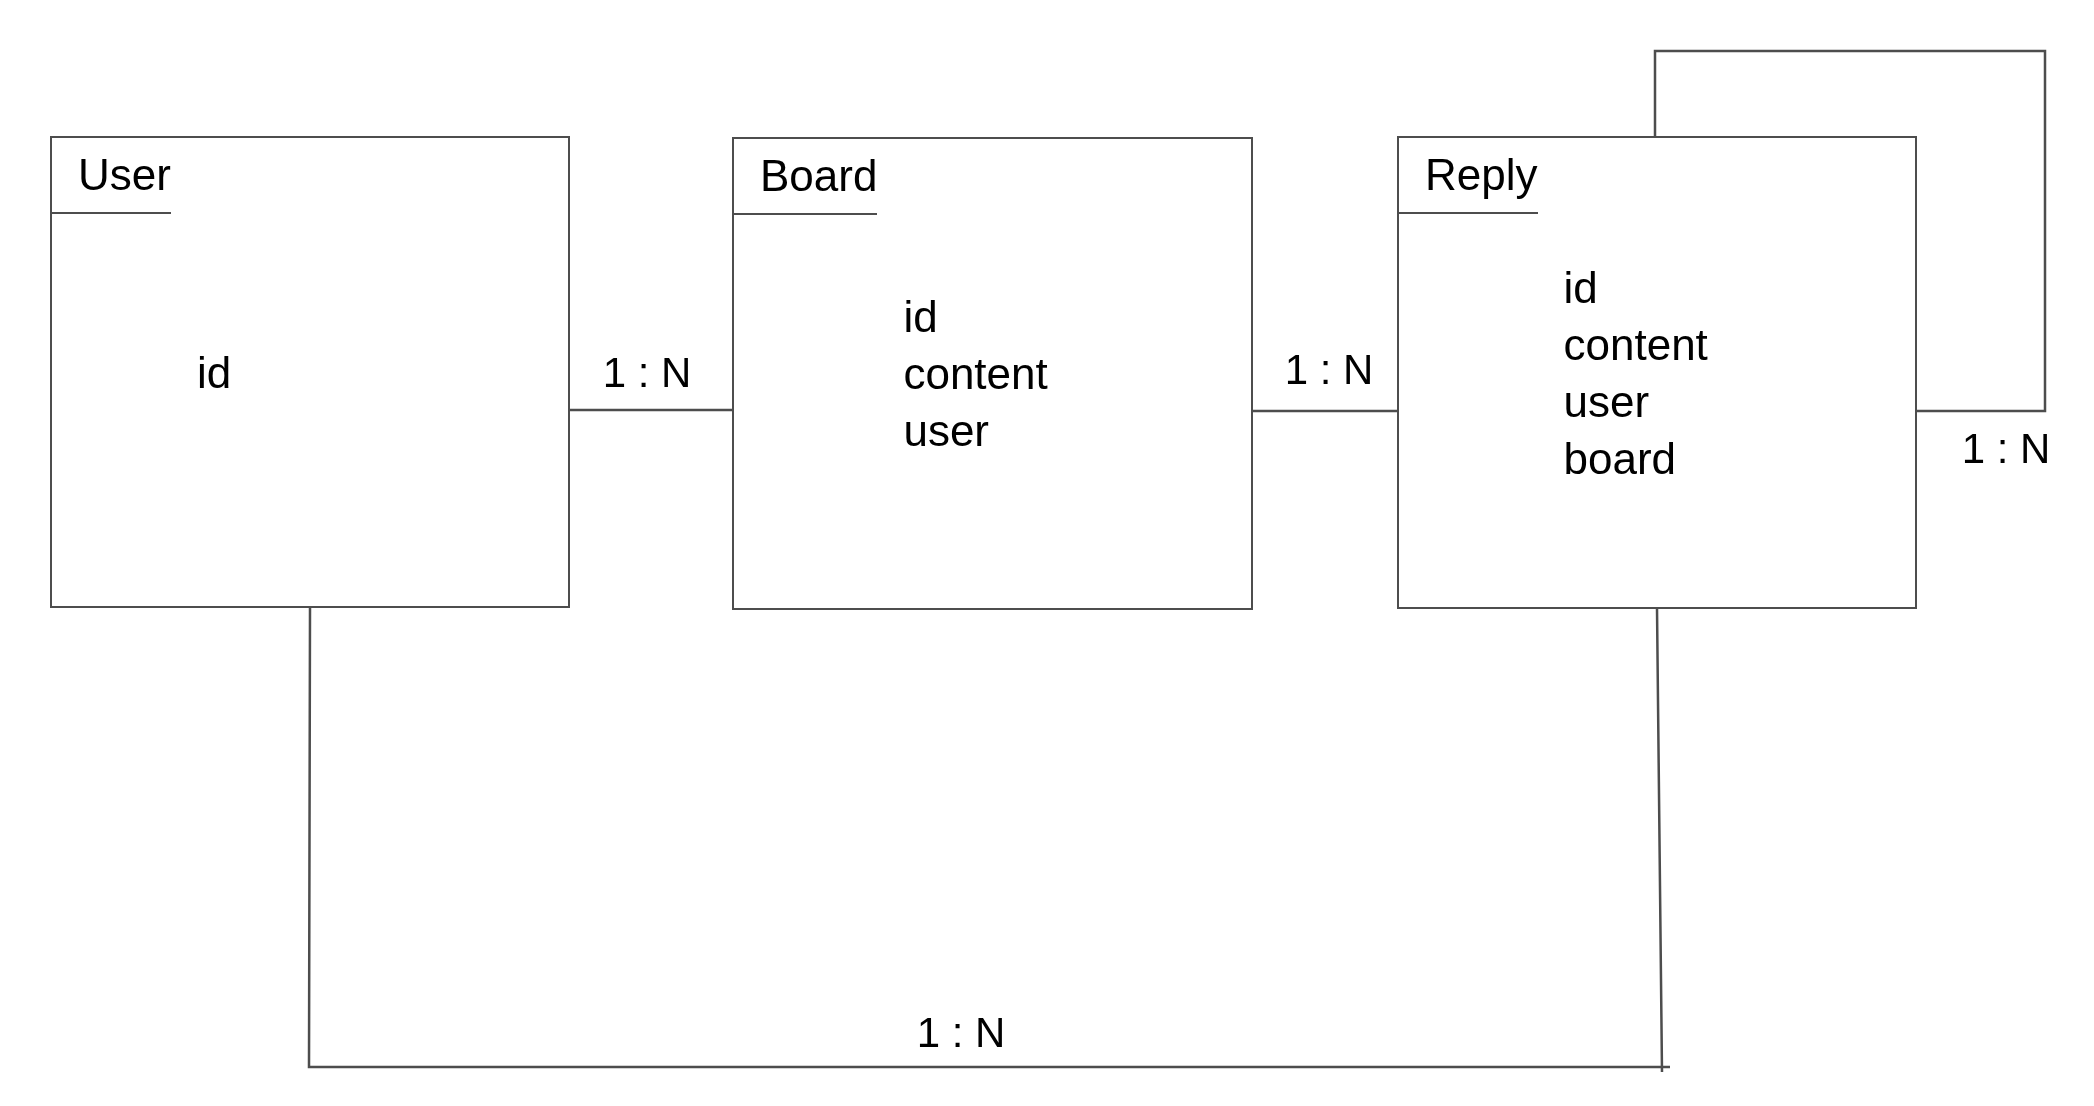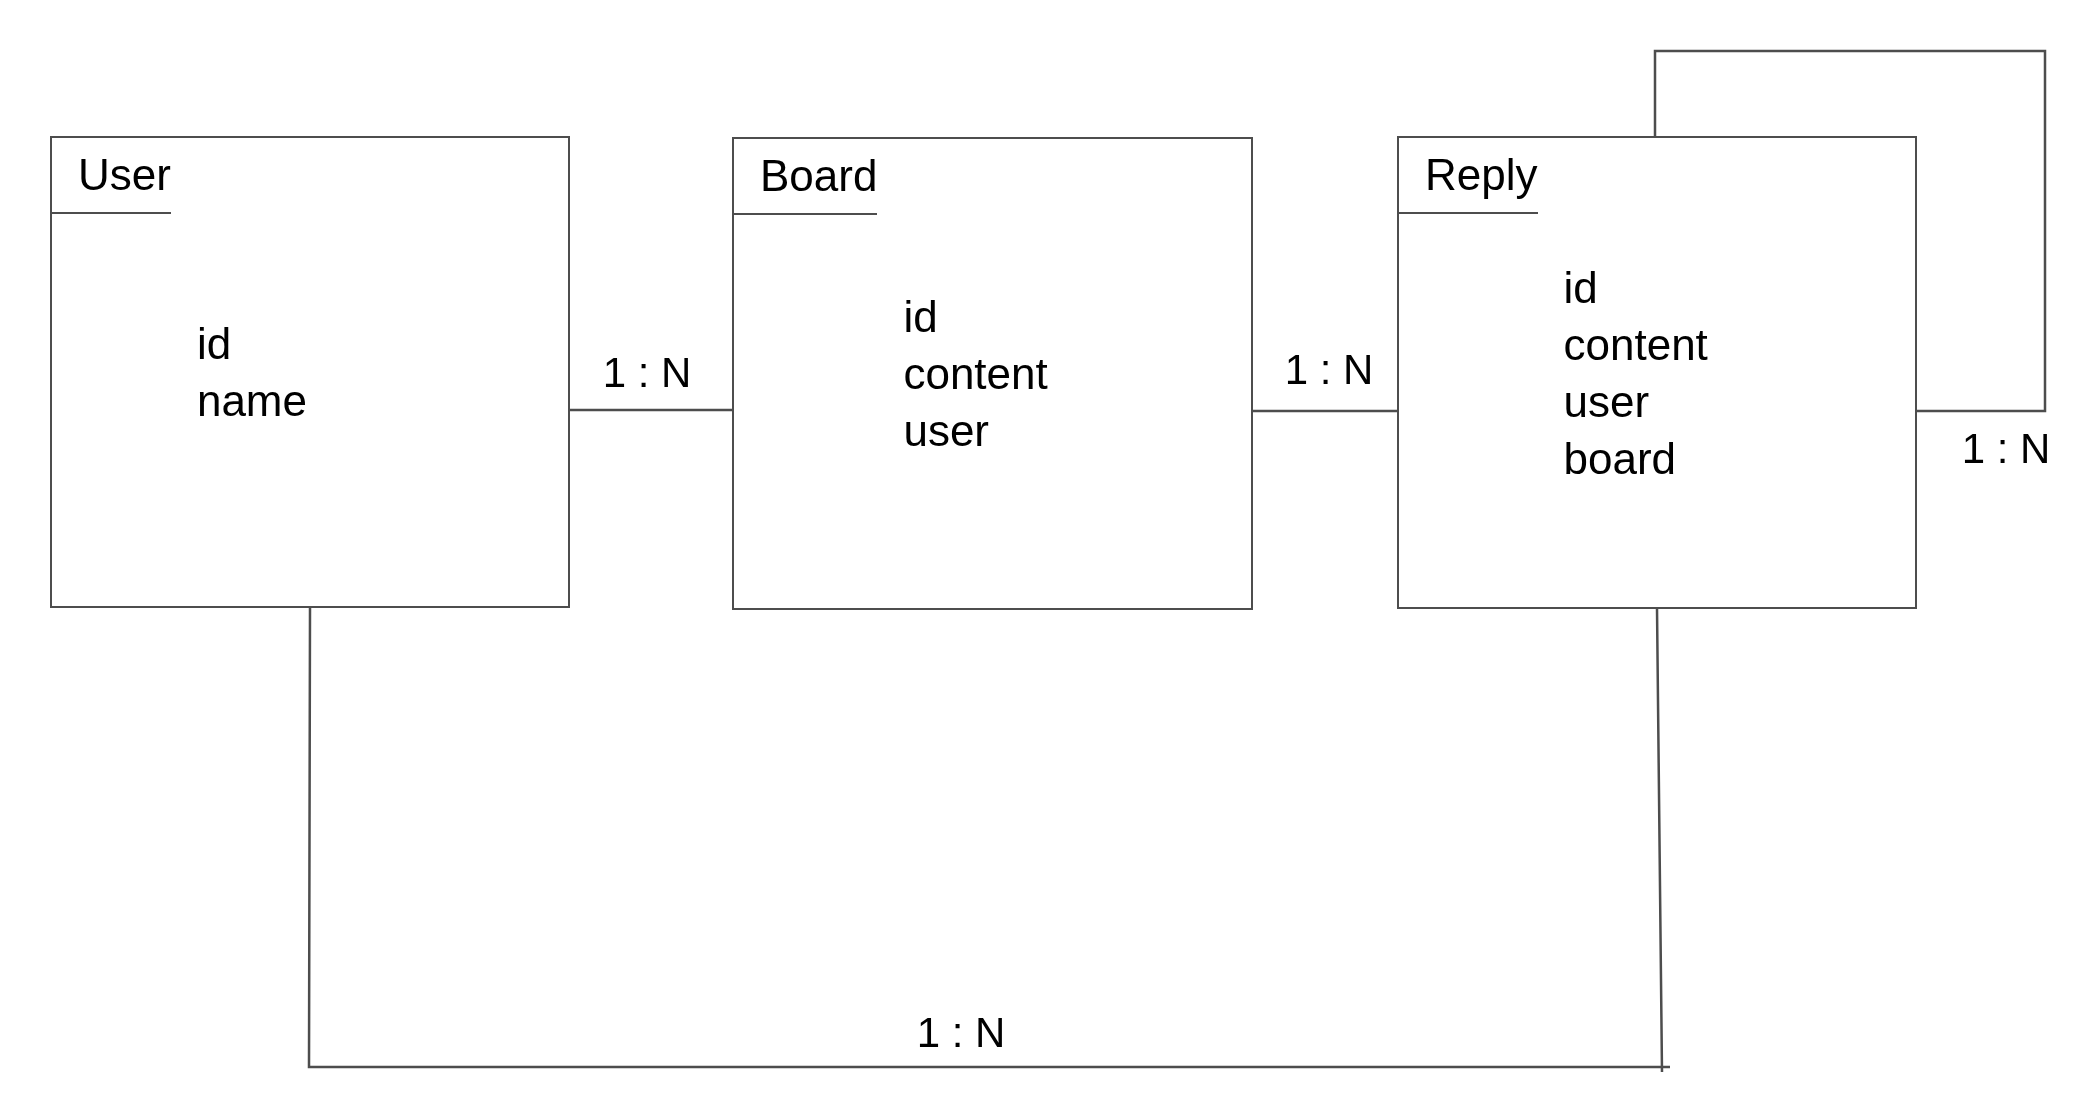--- a/index.html
+++ b/index.html
@@ -86,21 +86,20 @@
     <path d="M 1655 136 V 51 H 2045 V 411 H 1917"></path>
     <path d="M 310 608 L 309 1067 L 1670 1067 M 1657 608 L 1662 1072"></path>
   </svg>
 
   <div class="entity" id="entity-user">
     <div class="entity-header">
       <span>User</span>
     </div>
     <div class="entity-body">
       <div class="field">id</div>
-      <div class="field">name</div>
     </div>
   </div>
 
   <div class="entity" id="entity-board">
     <div class="entity-header">
       <span>Board</span>
     </div>
     <div class="entity-body">
       <div class="field">id</div>
       <div class="field">content</div>

